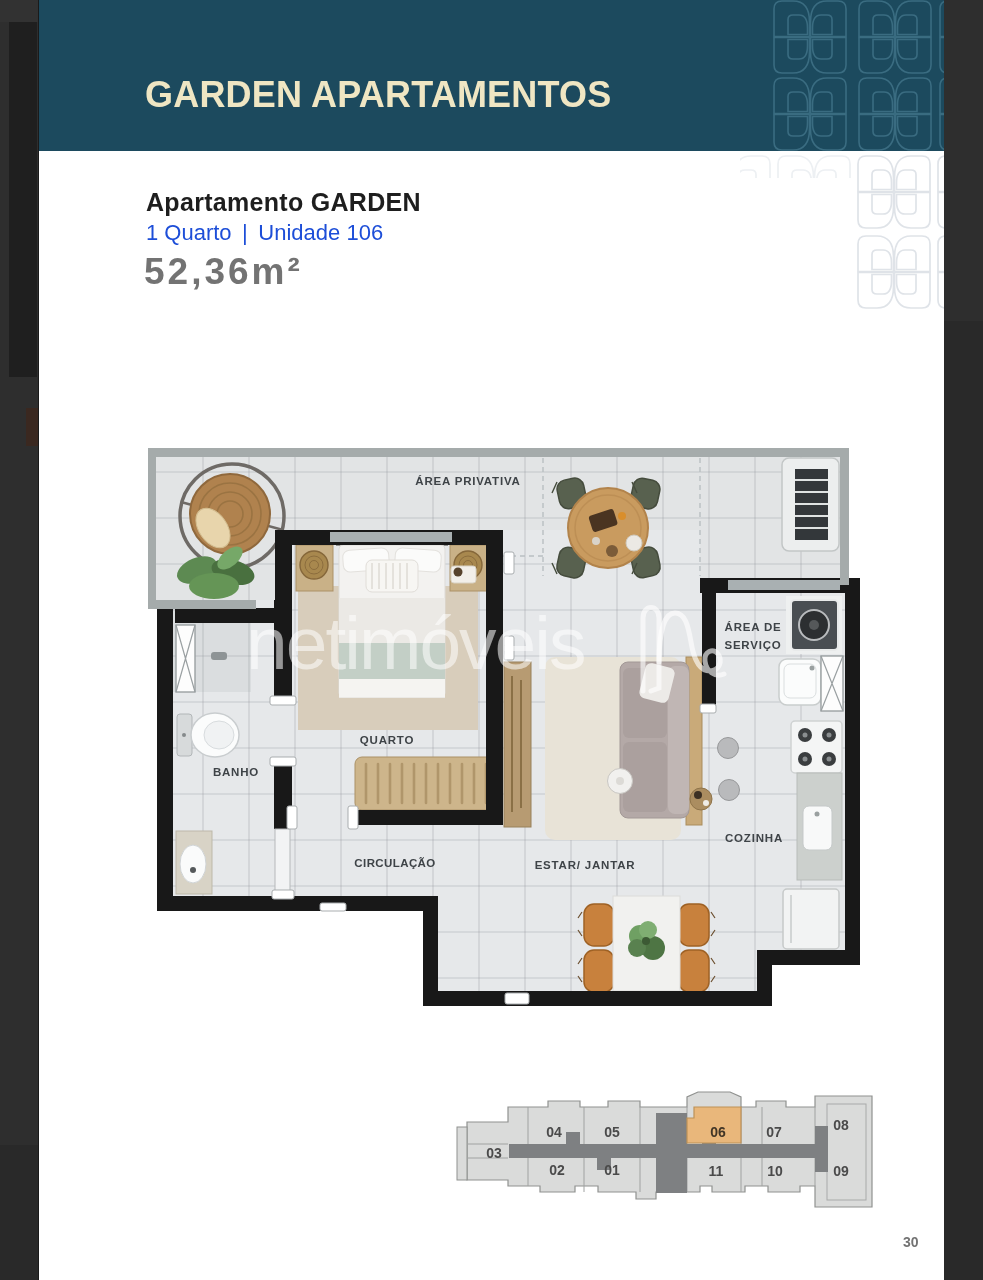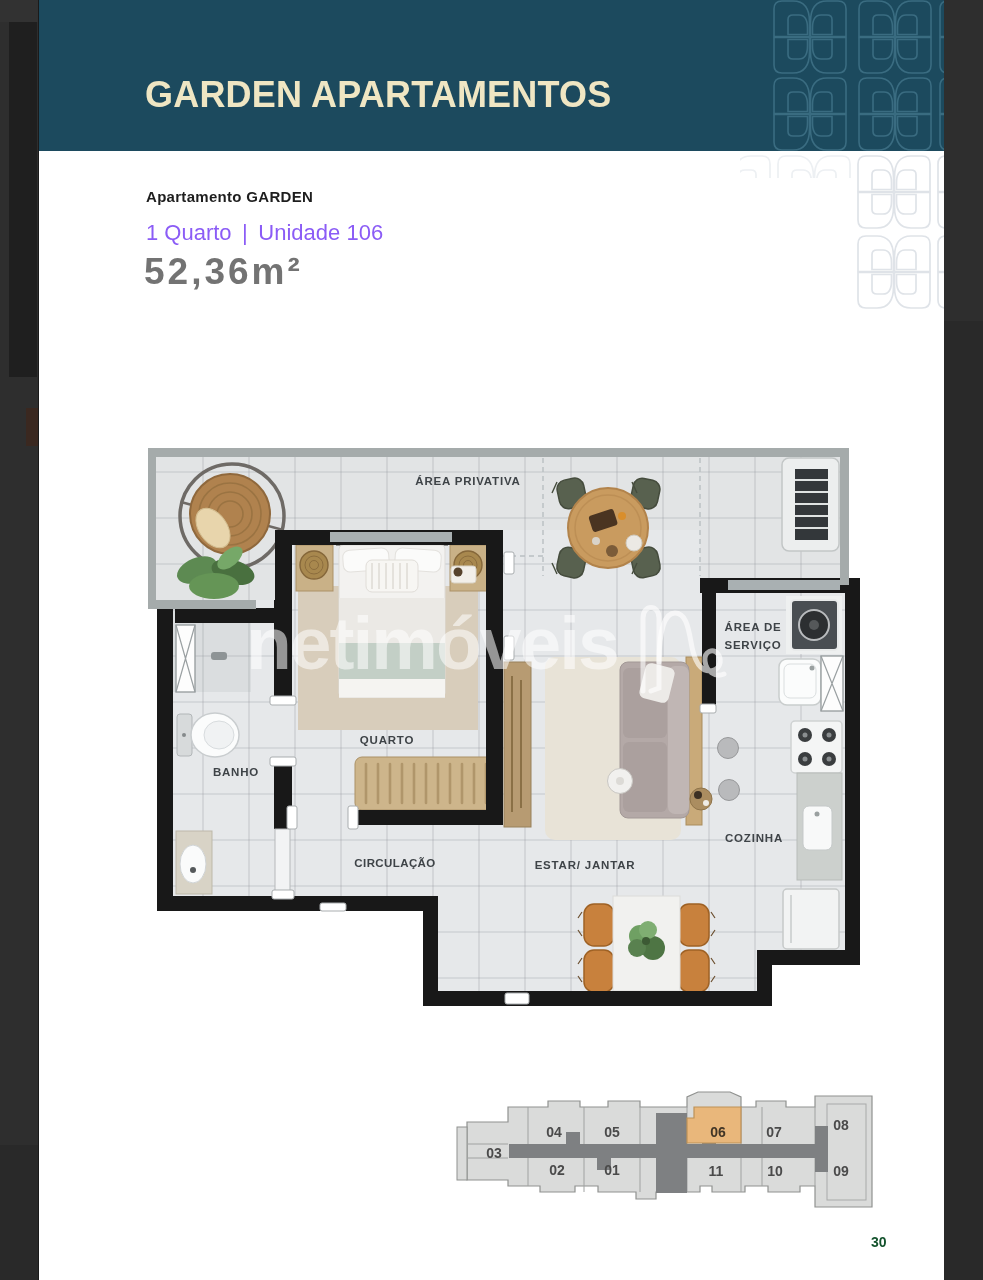--- a/index.html
+++ b/index.html
@@ -53,22 +53,22 @@
     </g>
     <rect x="690" y="178" width="166" height="143" fill="#ffffff"></rect>
     <g stroke="#dfe3e8" fill="none" stroke-width="1.7">
       <use href="#fl" transform="translate(894,192)"></use>
       <use href="#fl" transform="translate(894,272)"></use>
       <use href="#fl" transform="translate(974,192)"></use>
       <use href="#fl" transform="translate(974,272)"></use>
     </g>
   </svg>
 
-  <div class="abs" style="left:146px;top:188px;color:#1e1e1e;font-size:15px;font-weight:bold;letter-spacing:0.3px;">Apartamento GARDEN</div>
-  <div class="abs" style="left:146px;top:220px;color:#8b5cf6;font-size:22px;">1 Quarto  |  Unidade 106</div>
+  <div class="abs" style="left:146px;top:188px;color:#1e1e1e;font-size:25px;font-weight:bold;letter-spacing:0.3px;">Apartamento GARDEN</div>
+  <div class="abs" style="left:146px;top:220px;color:#1d4ed8;font-size:22px;">1 Quarto  |  Unidade 106</div>
   <div class="abs" style="left:144px;top:251px;color:#737373;font-size:37px;font-weight:bold;letter-spacing:3px;">52,36m²</div>
 
   <svg class="abs" style="left:140px;top:430px;" width="740" height="600" viewBox="140 430 740 600">
     <defs>
       <clipPath id="floorclip">
         <path d="M156,456 L848,456 L848,956 L765,956 L765,1006 L428,1006 L428,898 L163,898 L163,604 L156,604 Z"></path>
       </clipPath>
     </defs>
 
     <path d="M156,456 L848,456 L848,956 L765,956 L765,1006 L428,1006 L428,898 L163,898 L163,604 L156,604 Z" fill="#e6e8ea"></path>
@@ -274,21 +274,21 @@
       <text x="387" y="744" font-size="11.5" letter-spacing="0.8">QUARTO</text>
       <text x="236" y="776" font-size="11.5" letter-spacing="0.8">BANHO</text>
       <text x="395" y="867" font-size="11.5" letter-spacing="0.4">CIRCULAÇÃO</text>
       <text x="585" y="869" font-size="11.5" letter-spacing="0.8">ESTAR/ JANTAR</text>
       <text x="754" y="842" font-size="11.5" letter-spacing="0.8">COZINHA</text>
       <text x="753" y="631" font-size="11.5" letter-spacing="0.8">ÁREA DE</text>
       <text x="753" y="649" font-size="11.5" letter-spacing="0.8">SERVIÇO</text>
     </g>
   </svg>
 
-  <div class="abs" style="left:246px;top:600px;color:rgba(255,255,255,0.55);font-size:75px;font-weight:bold;letter-spacing:-2px;">netimóveis</div>
+  <div class="abs" style="left:246px;top:600px;color:rgba(255,255,255,0.55);font-size:75px;font-weight:normal;letter-spacing:-2px;">netimóveis</div>
   <svg class="abs" style="left:615px;top:580px;" width="115" height="140" viewBox="615 580 115 140">
     <g fill="none" stroke="rgba(255,255,255,0.62)" stroke-width="5" stroke-linecap="round">
       <path d="M643,691 V618 C643,604 659,604 659,618 V688 L651,691"></path>
       <path d="M659,662 C659,630 665,613 675,613 C685,613 688,625 691,642 C694,661 700,671 710,671 C719,671 723,661 718,654 C713,648 704,651 705,661 C706,671 715,678 724,674"></path>
     </g>
   </svg>
 
   <svg class="abs" style="left:440px;top:1085px;" width="450" height="135" viewBox="440 1085 450 135">
     <path d="M467,1128 L467,1180 L508,1180 L508,1186 L540,1186 L540,1192 L575,1192 L575,1186 L598,1186 L598,1192 L636,1192 L636,1199 L656,1199 L656,1192 L700,1192 L700,1186 L712,1186 L712,1192 L745,1192 L745,1186 L768,1186 L768,1192 L800,1192 L800,1186 L815,1186 L815,1207 L872,1207 L872,1096 L815,1096 L815,1107 L786,1107 L786,1101 L756,1101 L756,1107 L741,1107 L741,1097 L730,1092 L698,1092 L687,1097 L687,1107 L640,1107 L640,1101 L608,1101 L608,1107 L580,1107 L580,1101 L548,1101 L548,1107 L508,1107 L508,1122 L467,1122 Z" fill="#dadbda" stroke="#909290" stroke-width="1.2"></path>
     <rect x="457" y="1127" width="10" height="53" fill="#dadbda" stroke="#909290" stroke-width="1"></rect>
@@ -317,13 +317,13 @@
       <text x="841" y="1130">08</text>
       <text x="494" y="1158">03</text>
       <text x="557" y="1175">02</text>
       <text x="612" y="1175">01</text>
       <text x="716" y="1176">11</text>
       <text x="775" y="1176">10</text>
       <text x="841" y="1176">09</text>
     </g>
   </svg>
 
-  <div class="abs" style="left:871px;top:1234px;color:#14532d;font-size:14px;font-weight:bold;">30</div>
+  <div class="abs" style="left:903px;top:1234px;color:#737373;font-size:14px;font-weight:bold;">30</div>
 
 </body></html>

